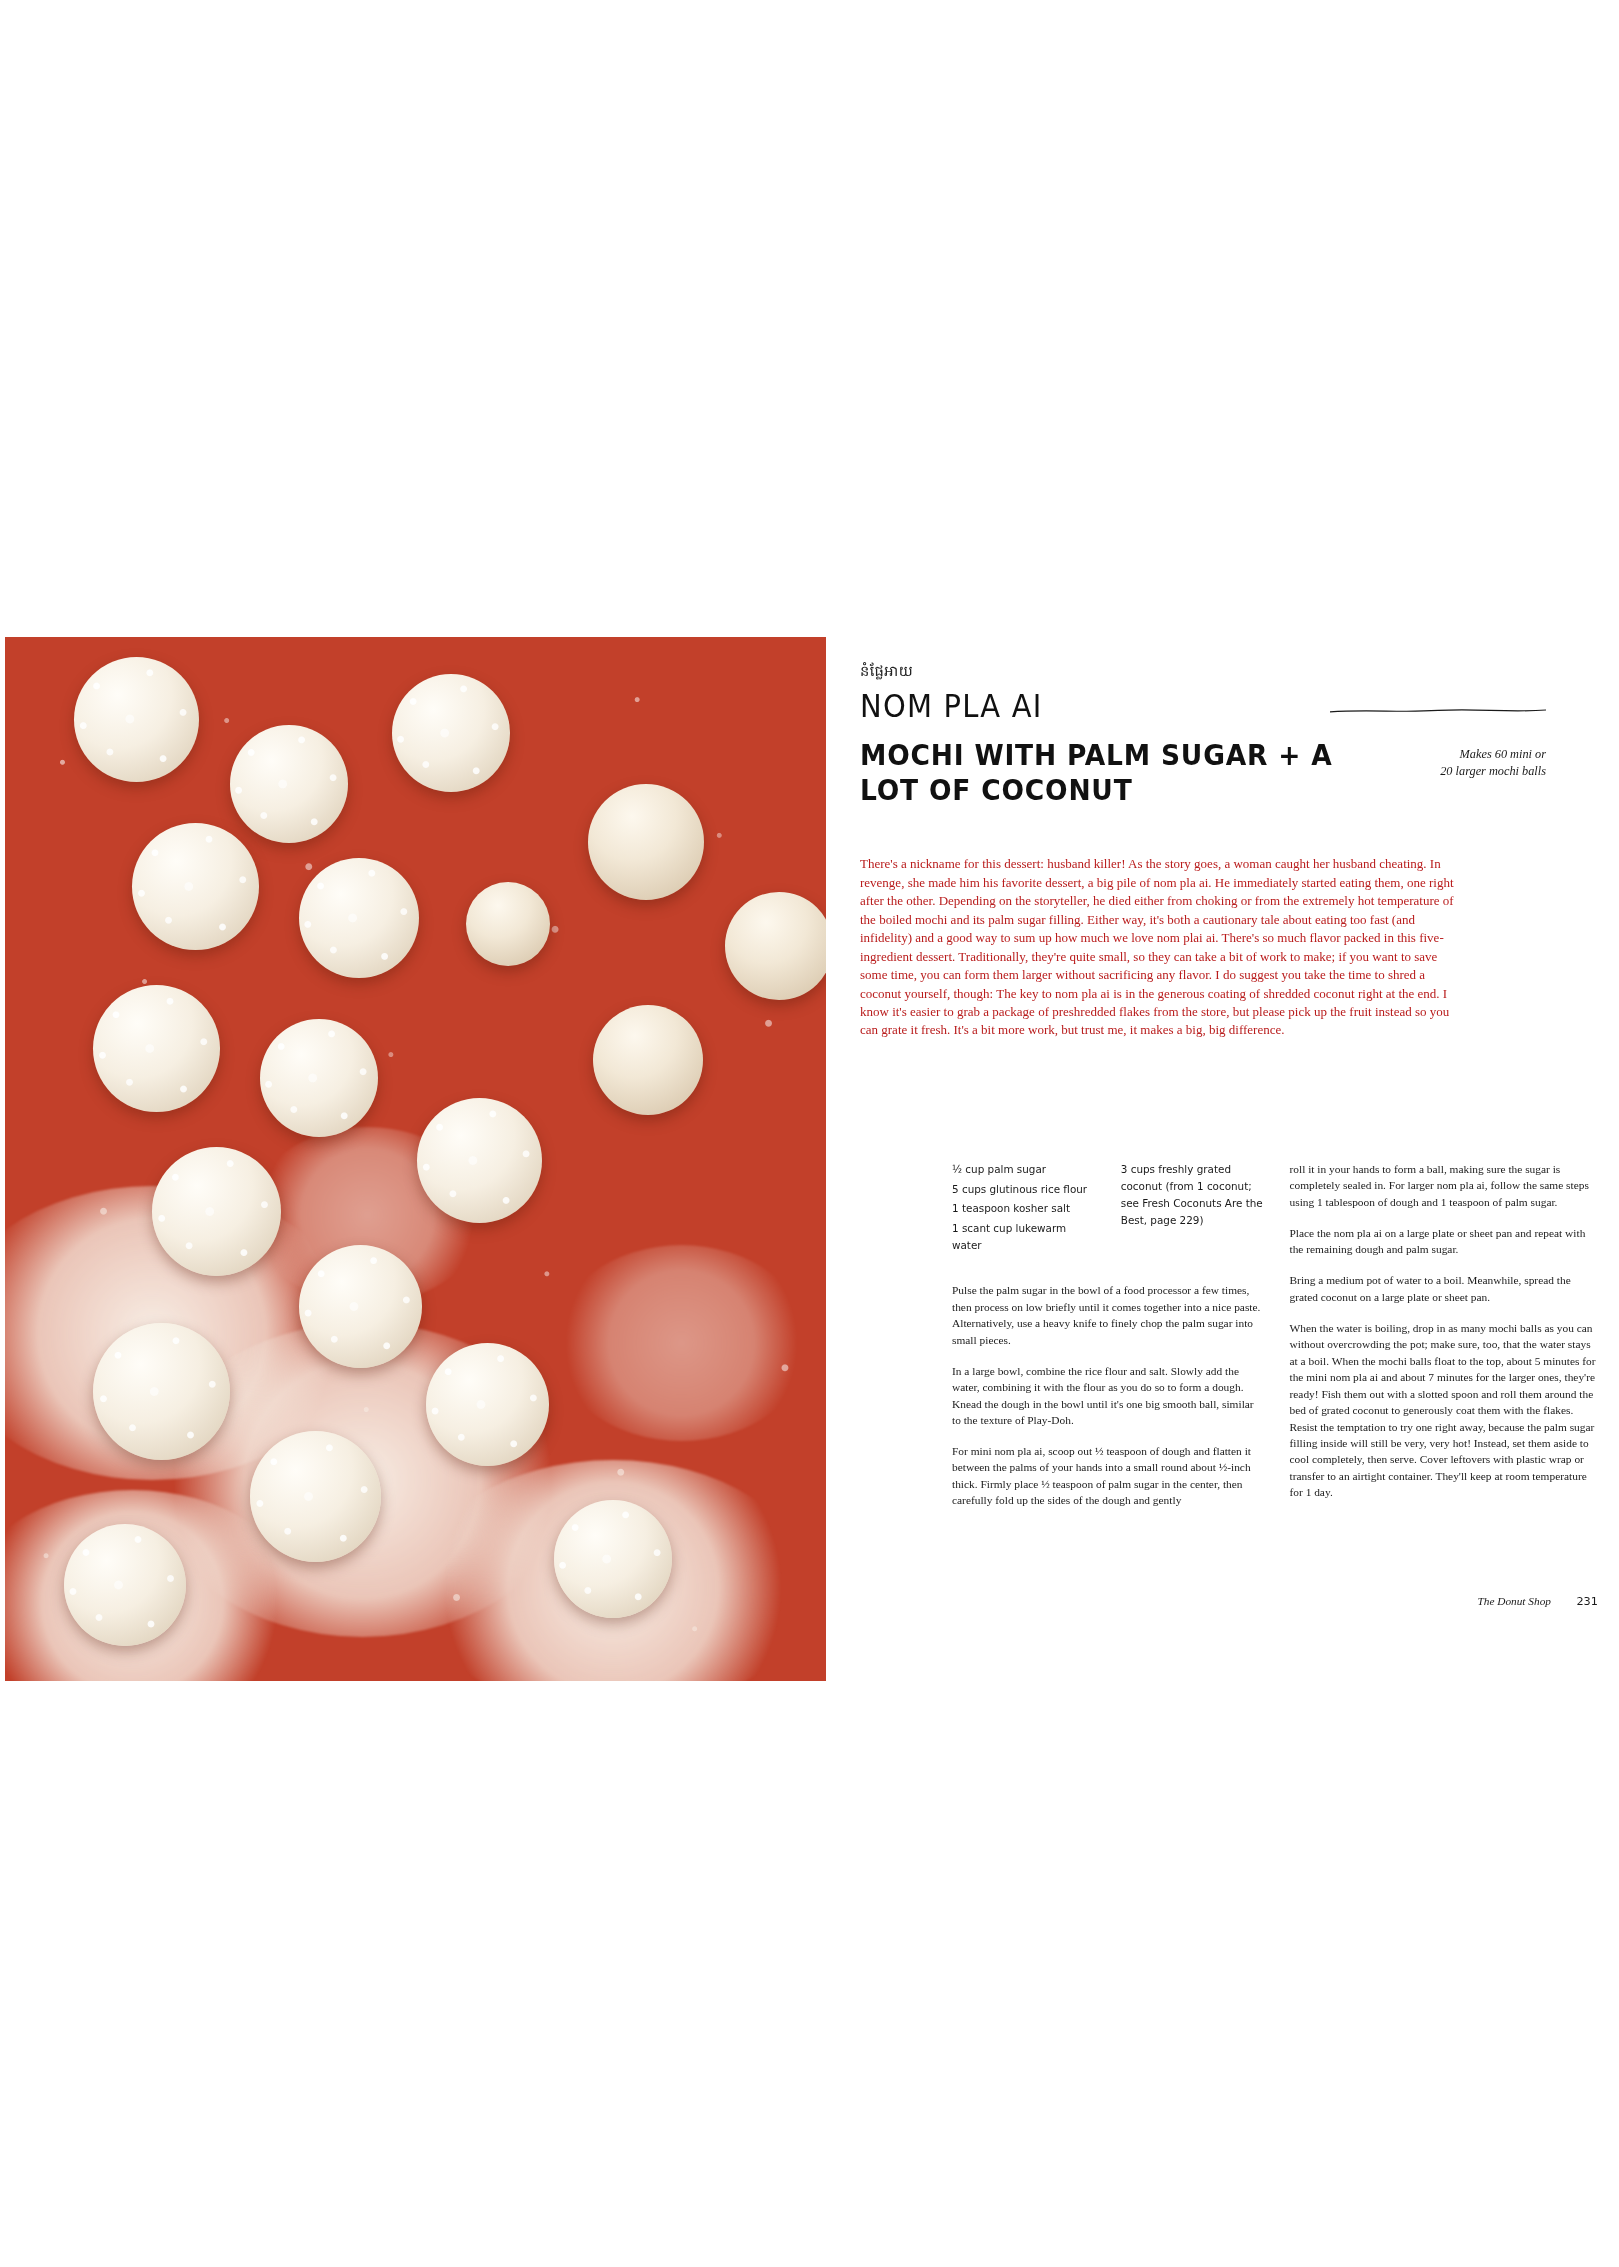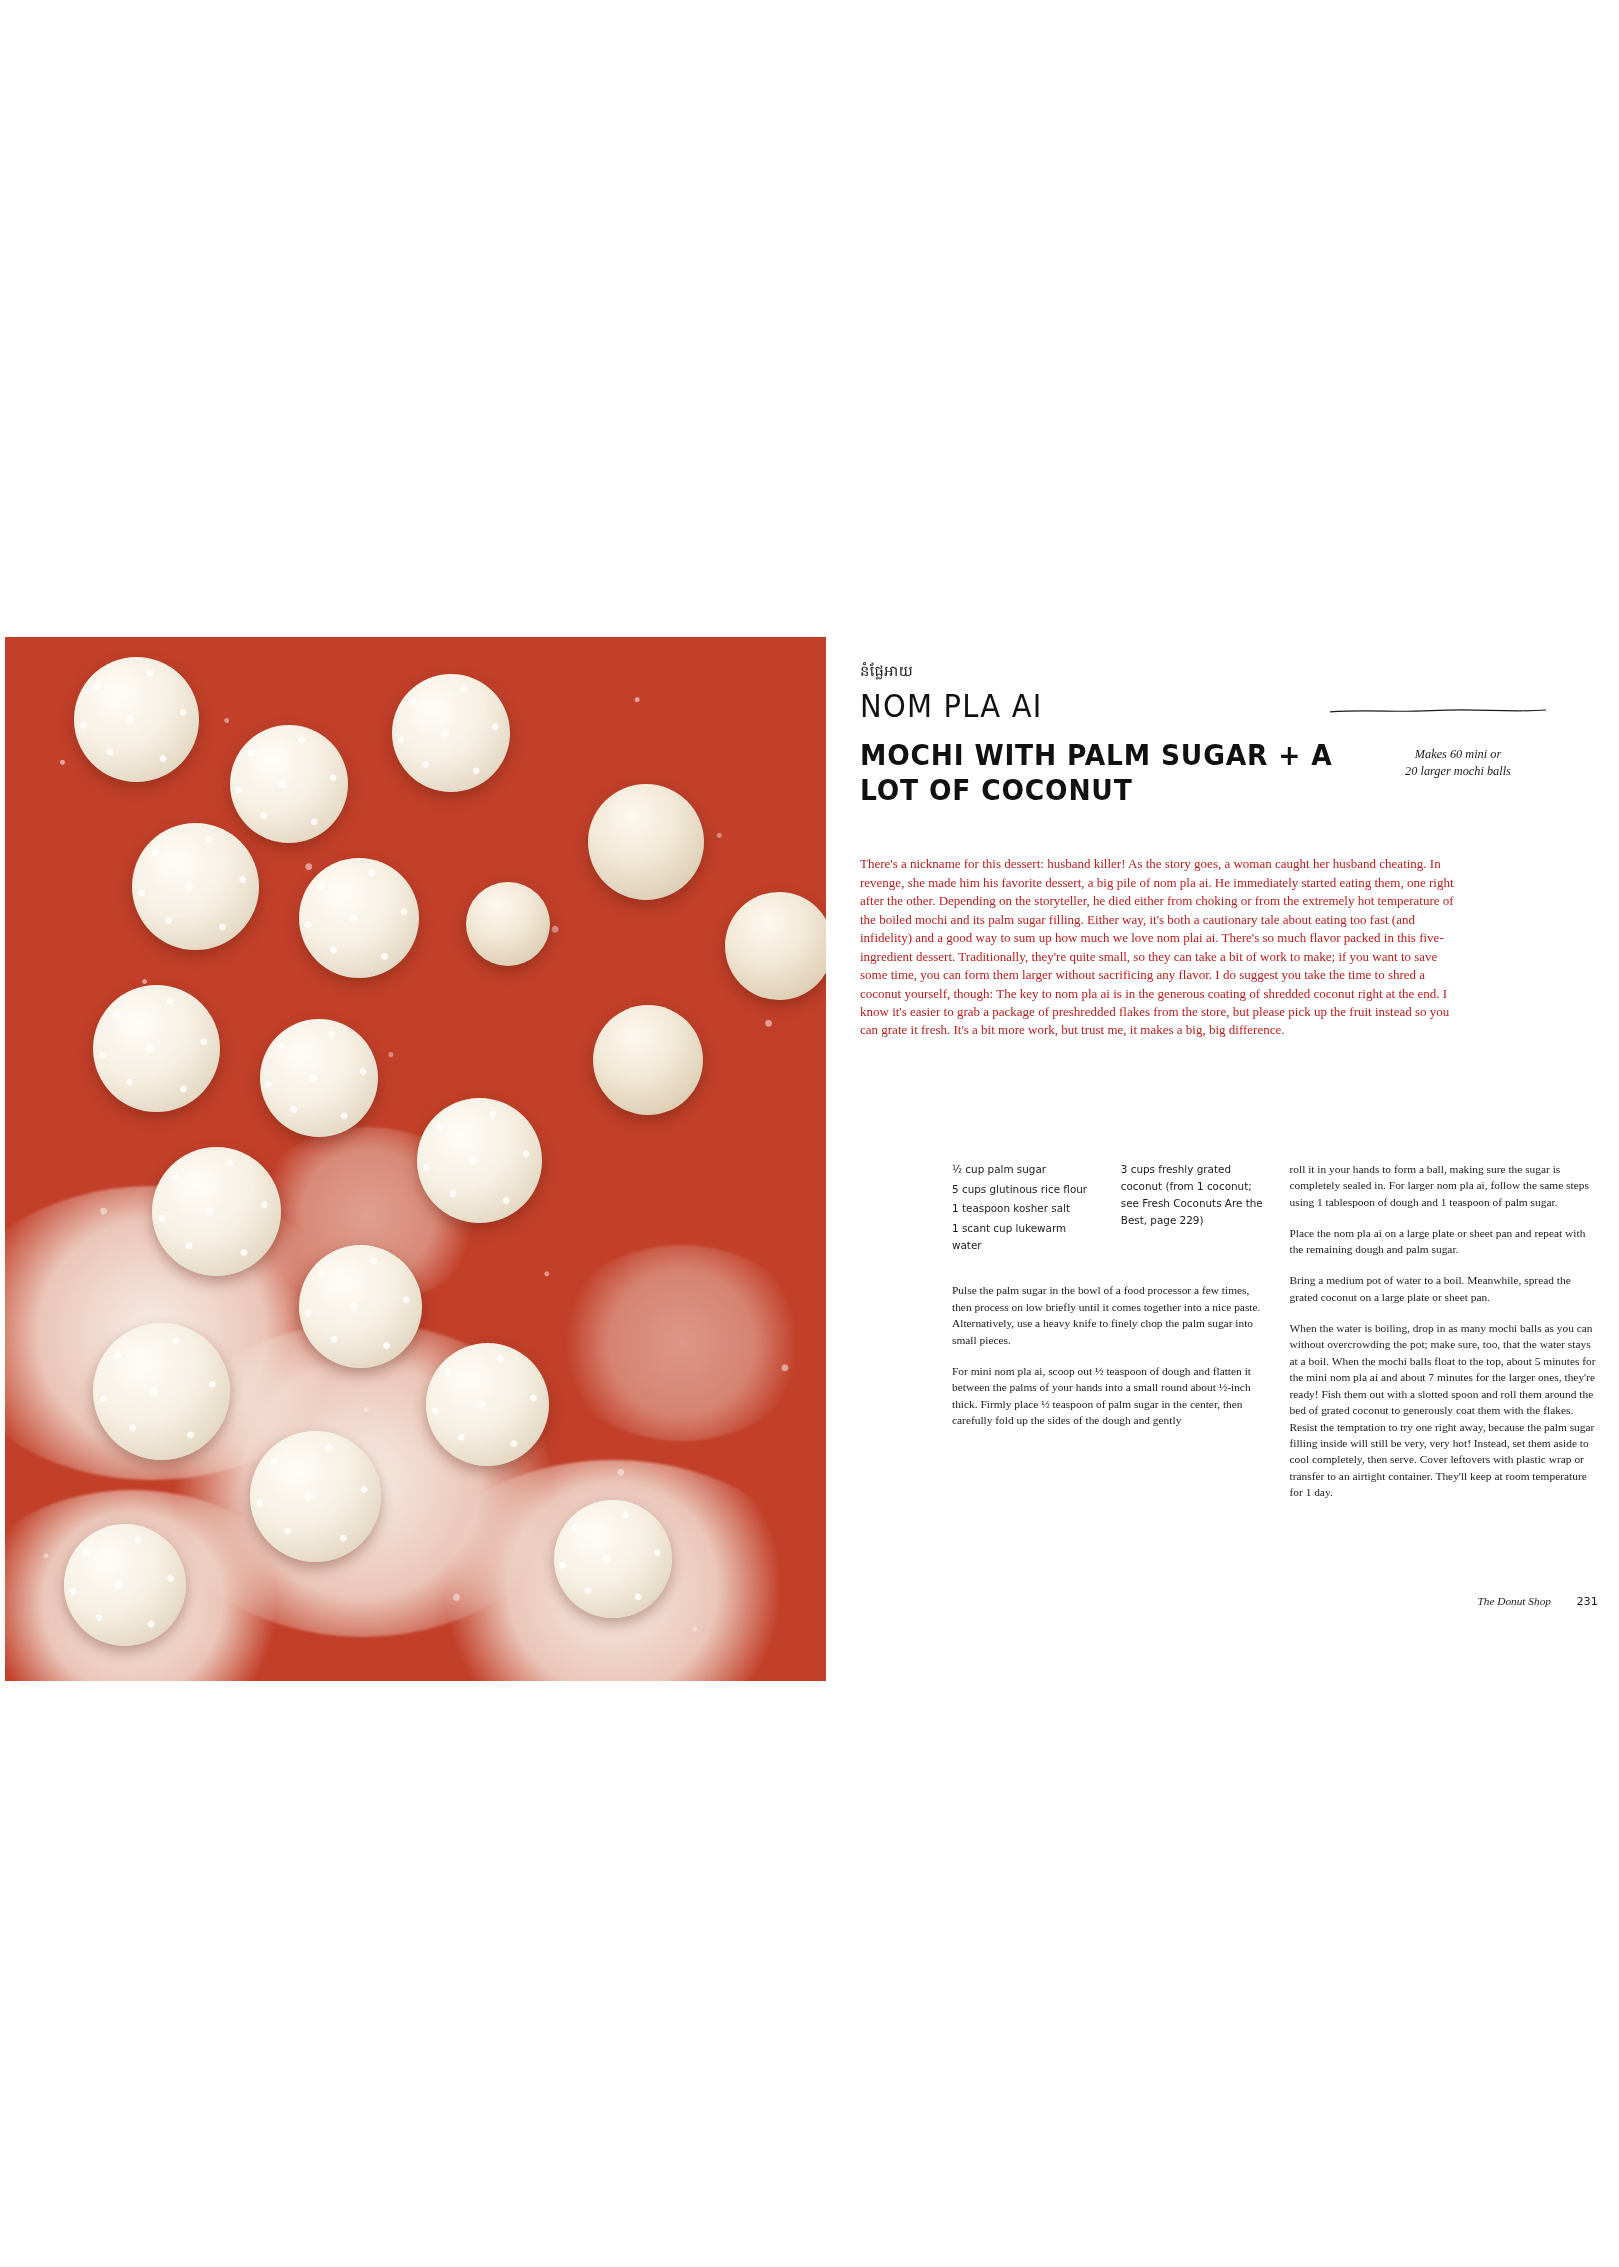--- a/index.html
+++ b/index.html
@@ -144,21 +144,21 @@
     right: 0;
     top: 46px;
     width: 216px;
     height: 5.9px;
   }
   .yield {
     position: absolute;
     right: 0;
     top: 84px;
     width: 176px;
-    text-align: center;
+    text-align: right;
     font-style: italic;
     font-size: 12.3px;
     line-height: 1.35;
     color: #1a1a1a;
   }
   .headnote {
     margin: 55px 0 0 0;
     font-size: 13px;
     line-height: 1.42;
     text-align: left;
@@ -285,20 +285,21 @@
           <div>1 teaspoon kosher salt</div>
           <div>1 scant cup lukewarm water</div>
         </div>
         <div class="ing-list">
           <div>3 cups freshly grated coconut (from 1 coconut; see Fresh Coconuts Are the Best, page 229)</div>
         </div>
       </div>
 
       <div class="steps">
         <p>Pulse the palm sugar in the bowl of a food processor a few times, then process on low briefly until it comes together into a nice paste. Alternatively, use a heavy knife to finely chop the palm sugar into small pieces.</p>
+        <p>In a large bowl, combine the rice flour and salt. Slowly add the water, combining it with the flour as you do so to form a dough. Knead the dough in the bowl until it's one big smooth ball, similar to the texture of Play-Doh.</p>
         <p>For mini nom pla ai, scoop out ½ teaspoon of dough and flatten it between the palms of your hands into a small round about ½-inch thick. Firmly place ½ teaspoon of palm sugar in the center, then carefully fold up the sides of the dough and gently</p>
       </div>
     </div>
 
     <div class="col right steps">
       <p>roll it in your hands to form a ball, making sure the sugar is completely sealed in. For larger nom pla ai, follow the same steps using 1 tablespoon of dough and 1 teaspoon of palm sugar.</p>
       <p>Place the nom pla ai on a large plate or sheet pan and repeat with the remaining dough and palm sugar.</p>
       <p>Bring a medium pot of water to a boil. Meanwhile, spread the grated coconut on a large plate or sheet pan.</p>
       <p>When the water is boiling, drop in as many mochi balls as you can without overcrowding the pot; make sure, too, that the water stays at a boil. When the mochi balls float to the top, about 5 minutes for the mini nom pla ai and about 7 minutes for the larger ones, they're ready! Fish them out with a slotted spoon and roll them around the bed of grated coconut to generously coat them with the flakes. Resist the temptation to try one right away, because the palm sugar filling inside will still be very, very hot! Instead, set them aside to cool completely, then serve. Cover leftovers with plastic wrap or transfer to an airtight container. They'll keep at room temperature for 1 day.</p>
     </div>

